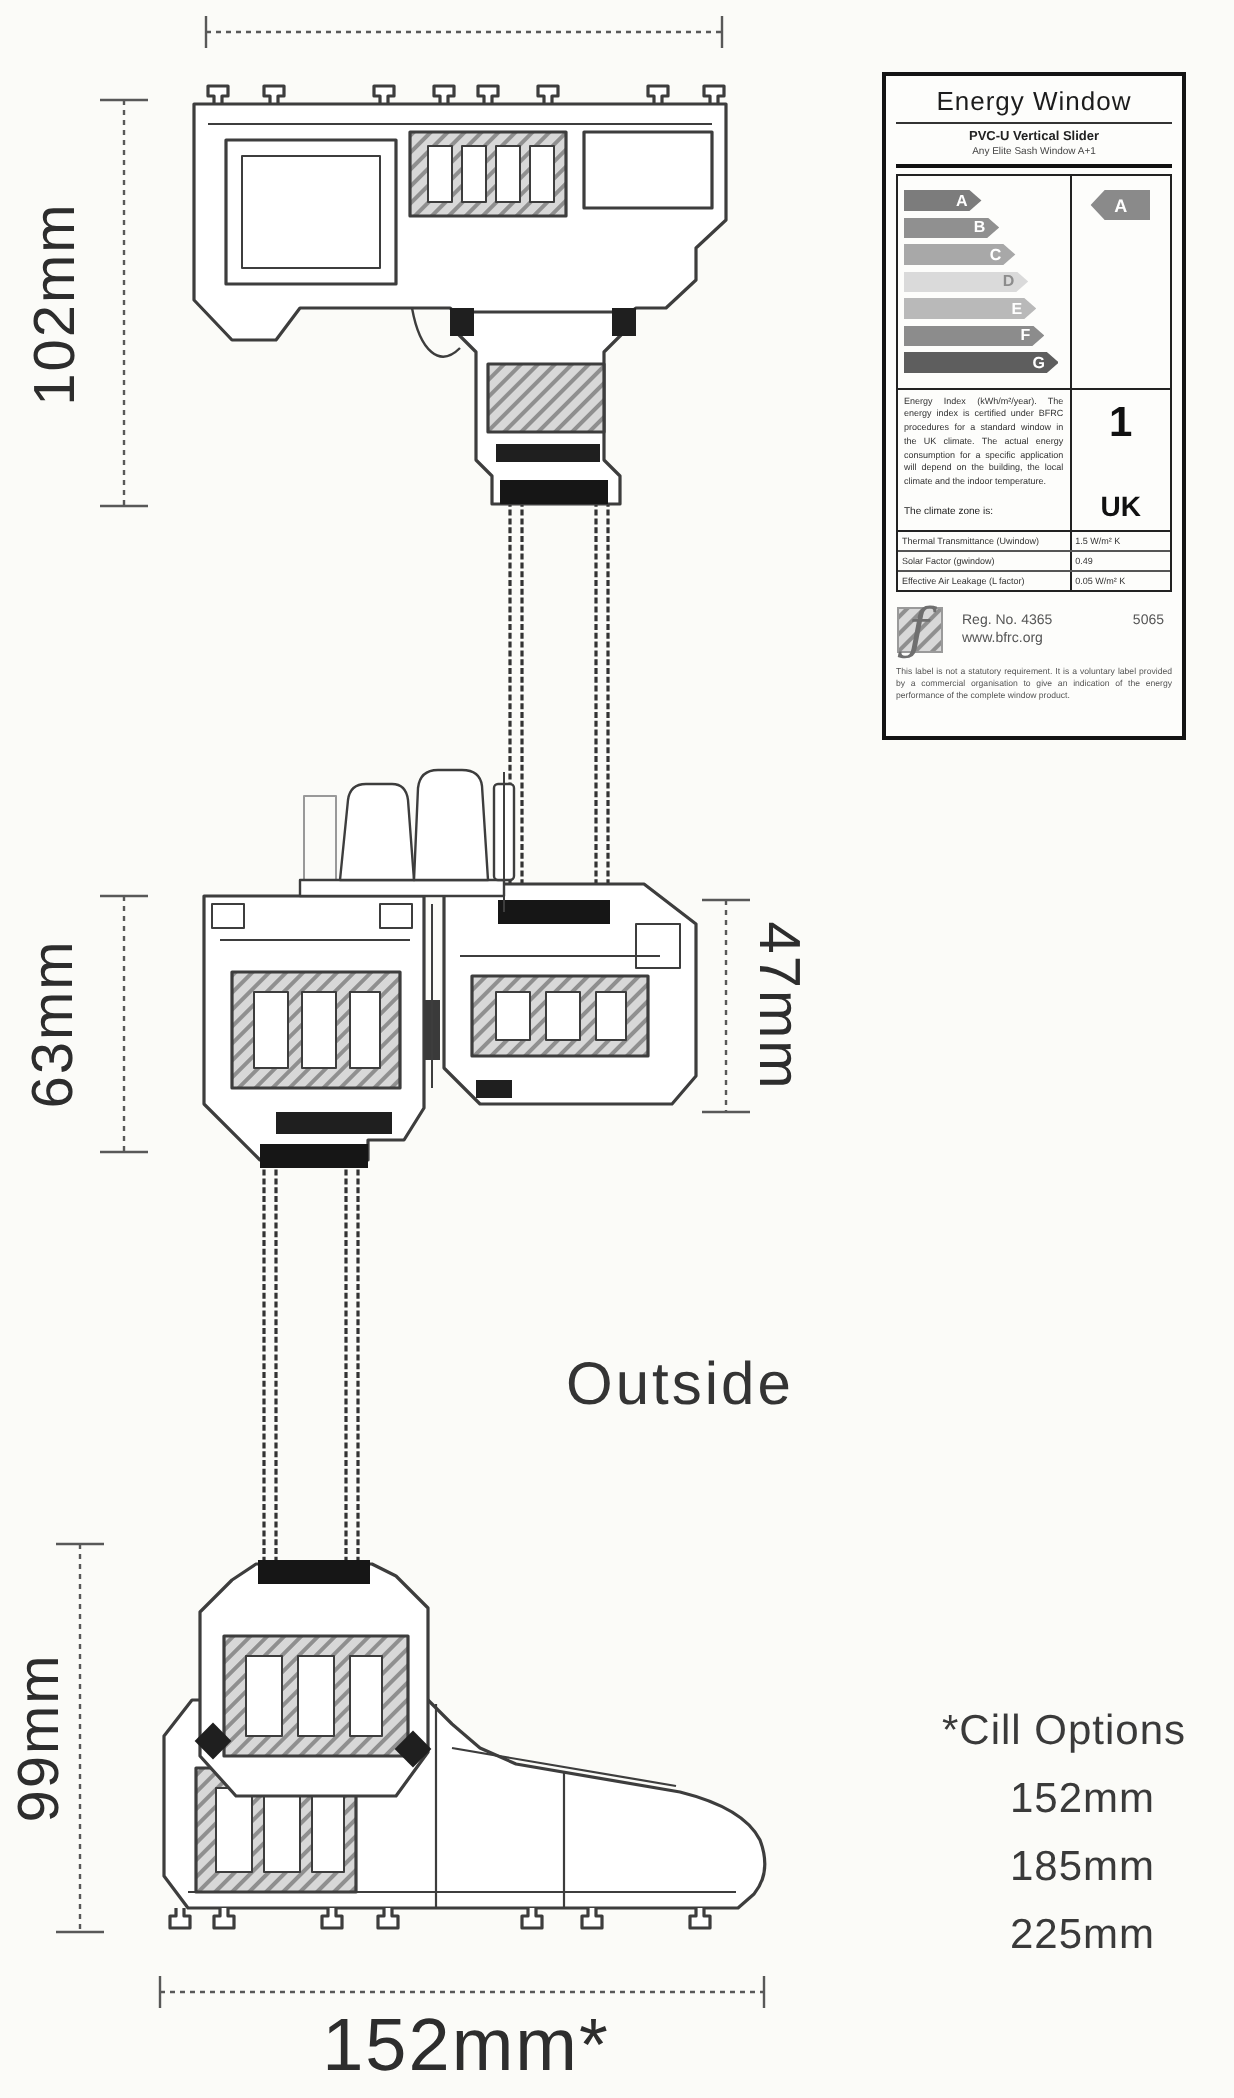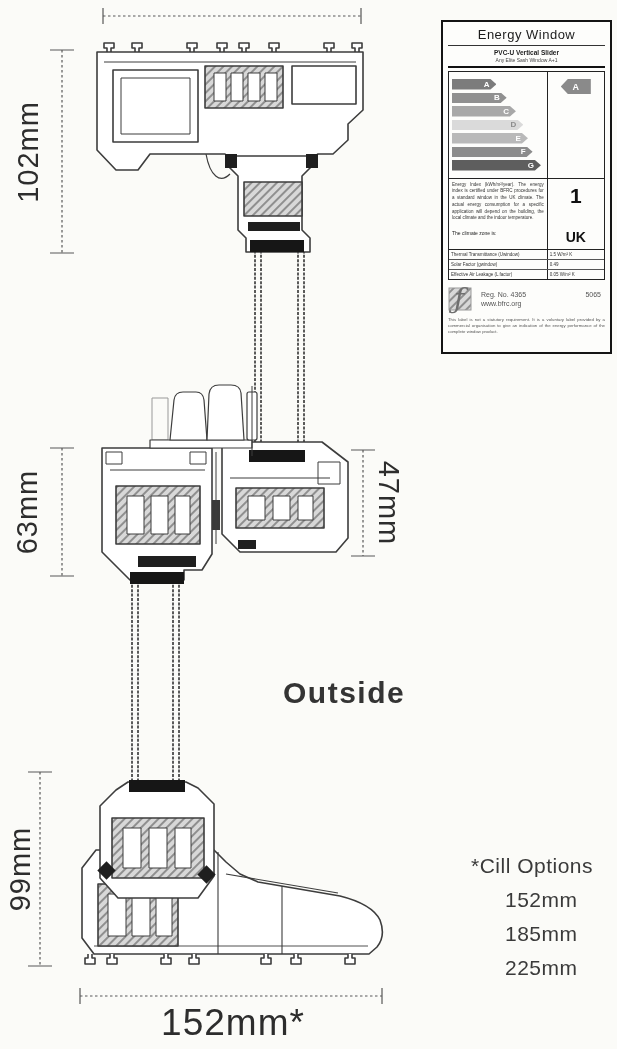--- a/index.html
+++ b/index.html
@@ -16,31 +16,31 @@
   .vdim{
     position:absolute;width:140px;height:36px;line-height:36px;text-align:center;
     font-size:29px;letter-spacing:1px;color:#2d2d2d;white-space:nowrap;
   }
   .rotl{transform:rotate(-90deg);}
   .rotr{transform:rotate(90deg);}
   .hdim{
     position:absolute;text-align:center;font-size:37px;letter-spacing:1px;color:#2d2d2d;
   }
   .outside{
-    position:absolute;left:283px;top:676px;font-size:30px;letter-spacing:1.5px;color:#343434;font-weight:bold;
+    position:absolute;left:283px;top:676px;font-size:30px;letter-spacing:1.5px;color:#343434;
   }
 
   
   .cill-options{position:absolute;left:455px;top:854px;width:165px;font-size:21px;color:#3a3a3a;}
   .cill-options .co-title{padding-left:16px;letter-spacing:.5px;}
   .cill-options .co-item{padding-left:50px;margin-top:10px;letter-spacing:.5px;}
 
   
   .elabel{
-    position:absolute;left:441px;top:20px;width:171px;height:334px;box-sizing:border-box;
+    position:absolute;left:441px;top:36px;width:152px;height:334px;box-sizing:border-box;
     border:2.5px solid #141414;background:#fdfdfb;padding:4px 5px;color:#222;
   }
   .el-title{font-size:13px;text-align:center;letter-spacing:.5px;color:#1c1c1c;
     padding:1px 0 3px 0;border-bottom:1.5px solid #333;}
   .el-sub{margin-top:3px;text-align:center;border-bottom:2px solid #111;padding-bottom:3px;}
   .el-sub .l1{font-size:6.5px;font-weight:bold;color:#222;}
   .el-sub .l2{font-size:5px;color:#444;margin-top:1px;}
   .el-box{border:1.5px solid #222;margin-top:3px;}
   .el-row{display:flex;}
   .cell-left{width:63%;box-sizing:border-box;}

